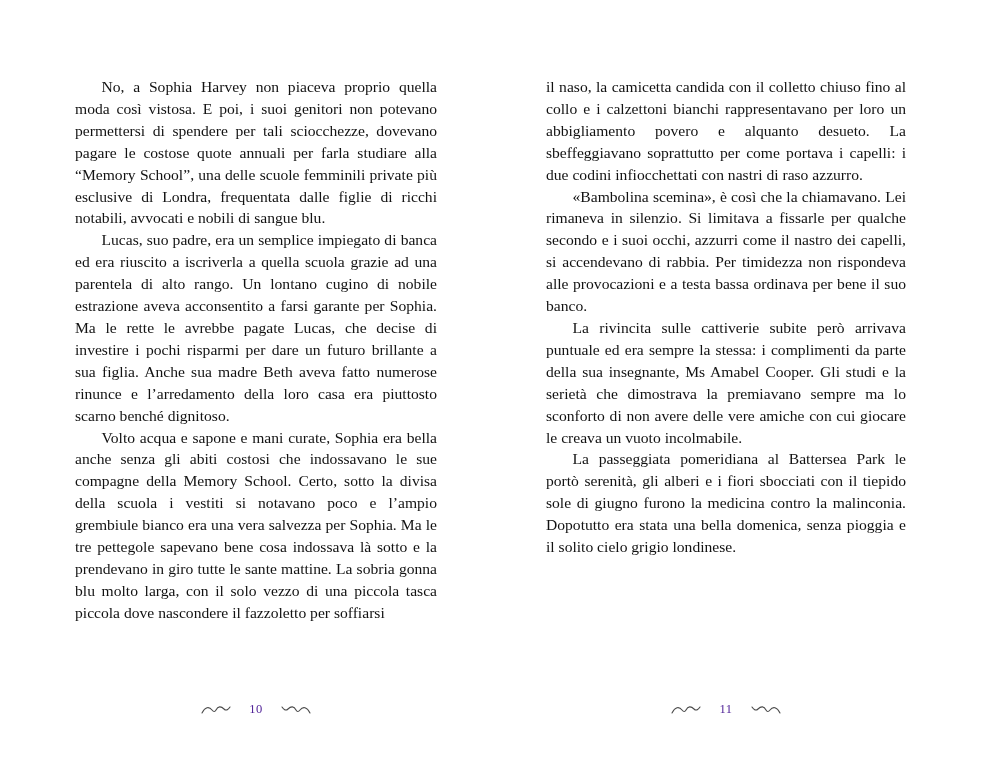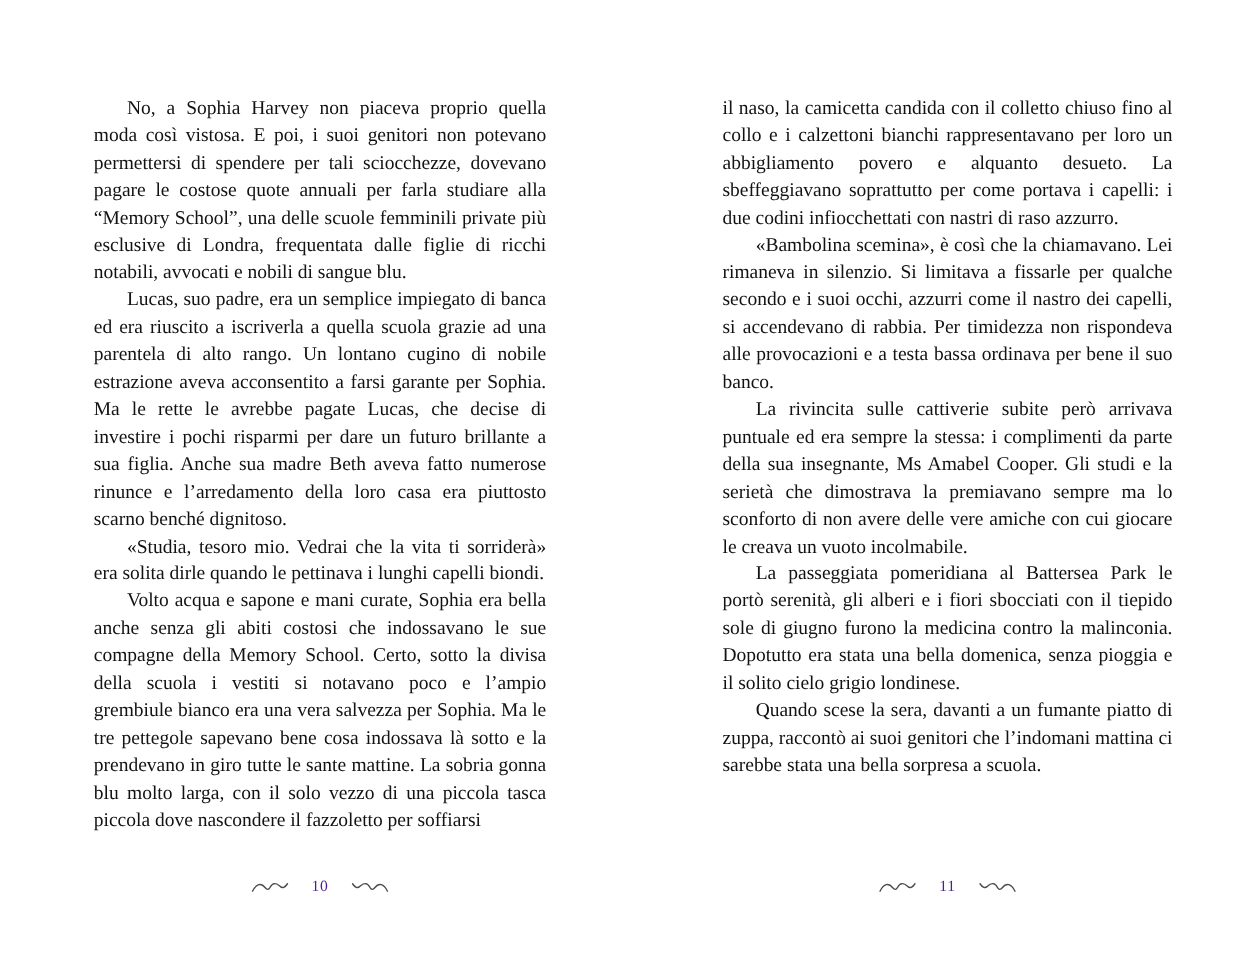--- a/index.html
+++ b/index.html
@@ -5,21 +5,21 @@
   * { margin: 0; padding: 0; box-sizing: border-box; }
   html, body {
     width: 1000px; height: 768px;
     background: #ffffff;
     font-family: "Liberation Serif", "DejaVu Serif", serif;
     overflow: hidden;
   }
   .spread { position: relative; width: 1000px; height: 768px; background: #fff; border-radius: 22px; }
   .page { position: absolute; top: 0; height: 768px; }
   .page-left  { left: 75px;  width: 362px; }
-  .page-right { left: 578px; width: 360px; }
+  .page-right { left: 546px; width: 360px; }
   .page-text { position: absolute; top: 76px; left: 0; width: 100%; }
   .page-text p {
     font-size: 15.6px;
     line-height: 1.405;
     color: #121212;
     text-align: justify;
     text-indent: 1.7em;
     hyphens: auto;
     -webkit-hyphens: auto;
   }
@@ -44,21 +44,20 @@
 </style>
 </head>
 <body>
 
 <div class="spread">
 
   <div class="page page-left">
     <div class="page-text">
       <p lang="it">No, a Sophia Harvey non piaceva proprio quella moda così vistosa. E poi, i suoi genitori non potevano permettersi di spendere per tali sciocchezze, dovevano pagare le costose quote annuali per farla studiare alla “Memory School”, una delle scuole femminili private più esclusive di Londra, frequentata dalle figlie di ricchi notabili, avvocati e nobili di sangue blu.</p>
       <p lang="it">Lucas, suo padre, era un semplice impiegato di banca ed era riuscito a iscriverla a quella scuola grazie ad una parentela di alto rango. Un lontano cugino di nobile estrazione aveva acconsentito a farsi garante per Sophia. Ma le rette le avrebbe pagate Lucas, che decise di investire i pochi risparmi per dare un futuro brillante a sua figlia. Anche sua madre Beth aveva fatto numerose rinunce e l’arredamento della loro casa era piuttosto scarno benché dignitoso.</p>
-      <p lang="it">«Studia, tesoro mio. Vedrai che la vita ti sorriderà» era solita dirle quando le pettinava i lunghi capelli biondi.</p>
       <p lang="it">Volto acqua e sapone e mani curate, Sophia era bella anche senza gli abiti costosi che indossavano le sue compagne della Memory School. Certo, sotto la divisa della scuola i vestiti si notavano poco e l’ampio grembiule bianco era una vera salvezza per Sophia. Ma le tre pettegole sapevano bene cosa indossava là sotto e la prendevano in giro tutte le sante mattine. La sobria gonna blu molto larga, con il solo vezzo di una piccola tasca piccola dove nascondere il fazzoletto per soffiarsi</p>
     </div>
     <div class="page-footer">
       <span class="flourish">
         <svg width="30" height="12" viewBox="0 0 30 12">
           <path d="M1 9 C4 3 8 2 11 6 C12.5 8 14 8 15 6 C17 2 20 2 23 5 C25 7 27 6 29 3" fill="none" stroke="#4a4a4a" stroke-width="1.1" stroke-linecap="round"></path>
         </svg>
       </span>
       <span class="page-number">10</span>
       <span class="flourish flip">
@@ -68,21 +67,20 @@
       </span>
     </div>
   </div>
 
   <div class="page page-right">
     <div class="page-text">
       <p lang="it" class="no-indent">il naso, la camicetta candida con il colletto chiuso fino al collo e i calzettoni bianchi rappresentavano per loro un abbigliamento povero e alquanto desueto. La sbeffeggiavano soprattutto per come portava i capelli: i due codini infiocchettati con nastri di raso azzurro.</p>
       <p lang="it">«Bambolina scemina», è così che la chiamavano. Lei rimaneva in silenzio. Si limitava a fissarle per qualche secondo e i suoi occhi, azzurri come il nastro dei capelli, si accendevano di rabbia. Per timidezza non rispondeva alle provocazioni e a testa bassa ordinava per bene il suo banco.</p>
       <p lang="it">La rivincita sulle cattiverie subite però arrivava puntuale ed era sempre la stessa: i complimenti da parte della sua insegnante, Ms Amabel Cooper. Gli studi e la serietà che dimostrava la premiavano sempre ma lo sconforto di non avere delle vere amiche con cui giocare le creava un vuoto incolmabile.</p>
       <p lang="it">La passeggiata pomeridiana al Battersea Park le portò serenità, gli alberi e i fiori sbocciati con il tiepido sole di giugno furono la medicina contro la malinconia. Dopotutto era stata una bella domenica, senza pioggia e il solito cielo grigio londinese.</p>
-      <p lang="it">Quando scese la sera, davanti a un fumante piatto di zuppa, raccontò ai suoi genitori che l’indomani mattina ci sarebbe stata una bella sorpresa a scuola.</p>
     </div>
     <div class="page-footer">
       <span class="flourish">
         <svg width="30" height="12" viewBox="0 0 30 12">
           <path d="M1 9 C4 3 8 2 11 6 C12.5 8 14 8 15 6 C17 2 20 2 23 5 C25 7 27 6 29 3" fill="none" stroke="#4a4a4a" stroke-width="1.1" stroke-linecap="round"></path>
         </svg>
       </span>
       <span class="page-number">11</span>
       <span class="flourish flip">
         <svg width="30" height="12" viewBox="0 0 30 12">

